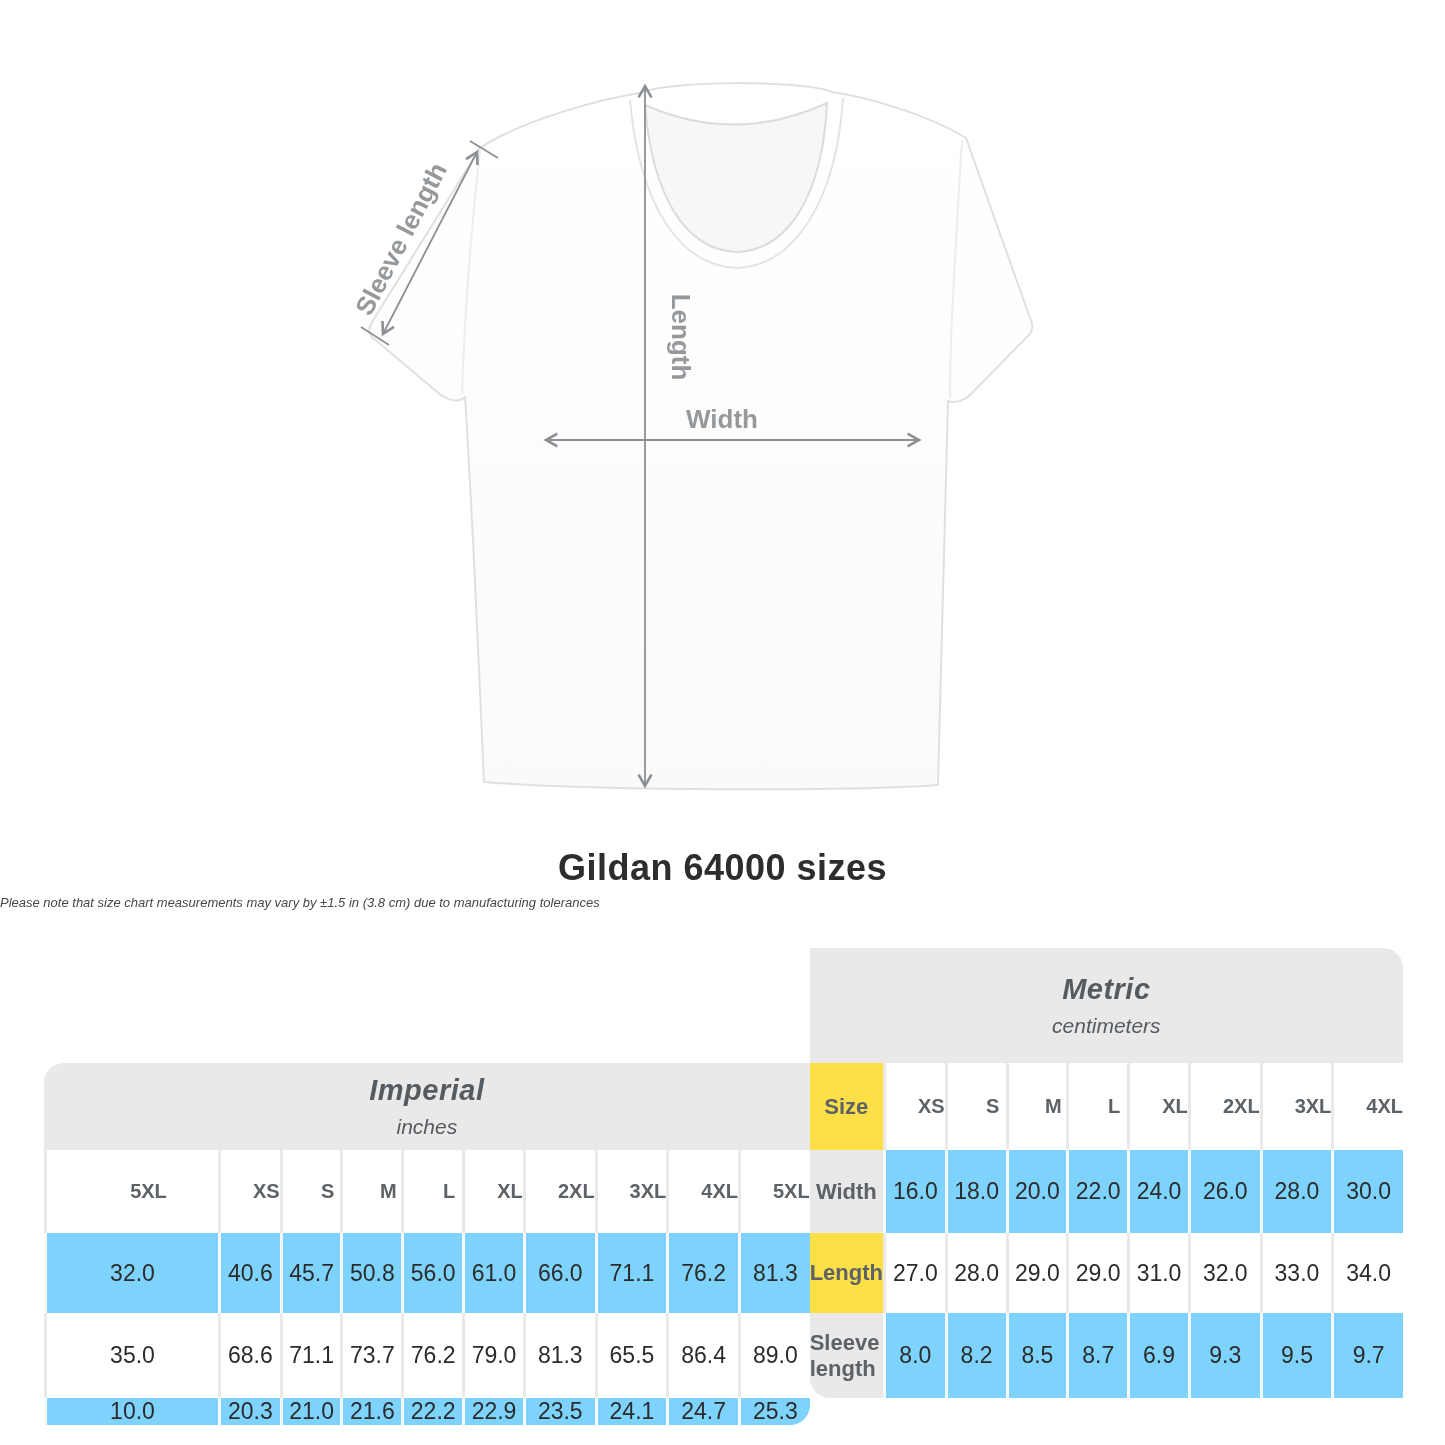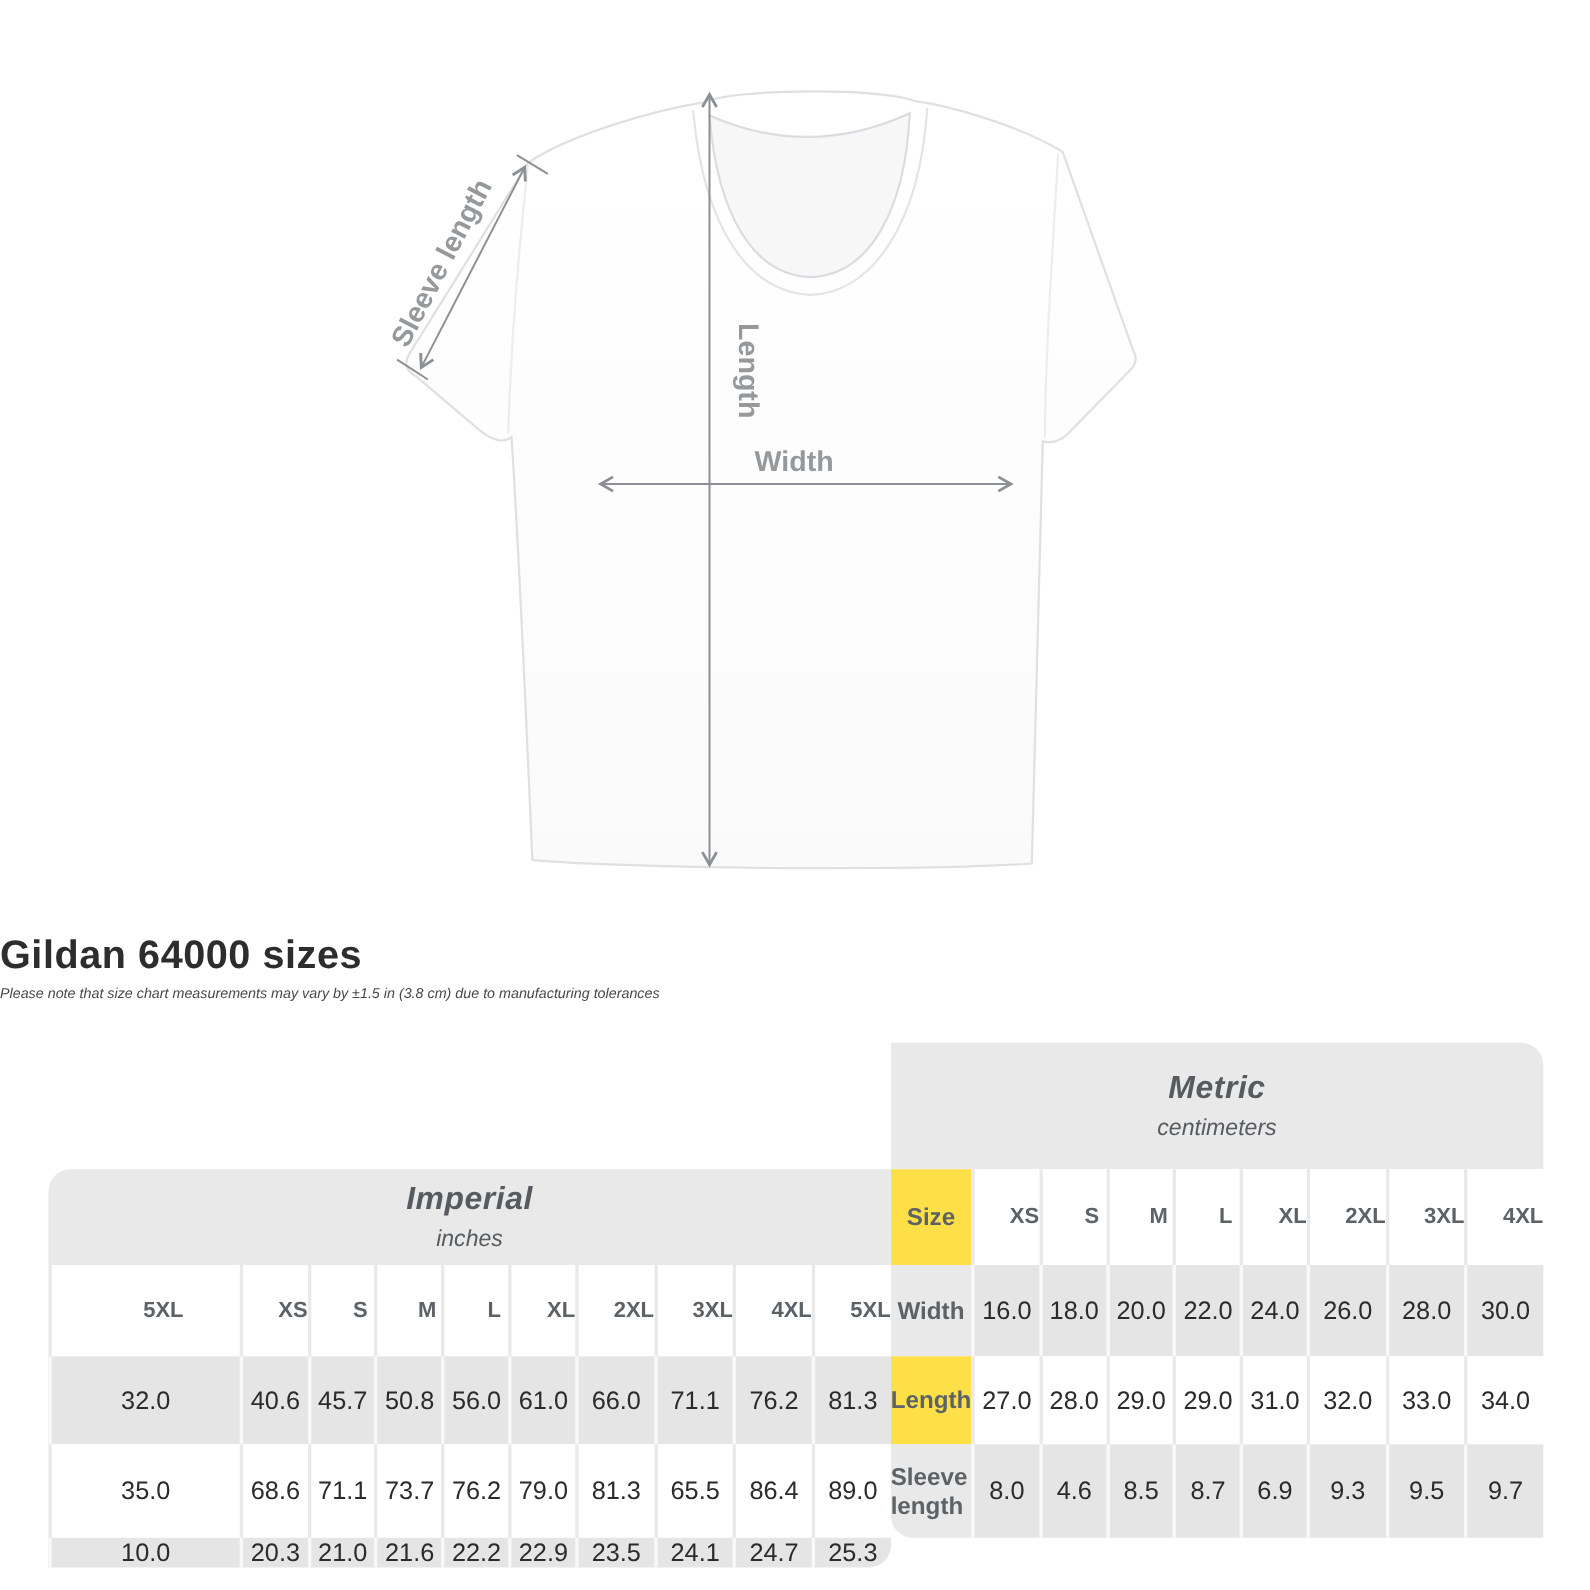--- a/index.html
+++ b/index.html
@@ -5,21 +5,21 @@
   html,body{margin:0;padding:0;}
   body{
     width:1445px;height:1445px;position:relative;background:#ffffff;
     font-family:"Liberation Sans","DejaVu Sans",sans-serif;
     -webkit-font-smoothing:antialiased;
   }
   
   .figure{position:absolute;left:0;top:0;width:1445px;height:845px;}
   
   .page-title{
-    position:absolute;top:847px;left:0;width:100%;
+    position:absolute;top:847px;left:0;width:100%;text-align:center;
     font-size:36px;font-weight:bold;color:#2d2d2d;letter-spacing:.5px;
   }
   .page-subtitle{
     position:absolute;top:895px;left:0;width:100%;text-align:left;
     font-size:13px;font-style:italic;color:#474747;
   }
   
   .sizetable{
     position:absolute;left:44px;top:948px;width:1359px;
     display:grid;
@@ -39,21 +39,21 @@
     font-weight:bold;font-size:22px;color:#5d6267;background:#fde047;
   }
   .rlabel.gray{background:#e9e9ea;}
   .rlabel.blc{border-bottom-left-radius:20px;}
   .cell{
     display:flex;align-items:center;justify-content:center;
     font-size:23px;color:#2b2b2b;background:#ffffff;
     border-left:3px solid #e9e9ea;
   }
   .cell.szhead{font-weight:bold;font-size:20px;color:#5d6267;padding-left:32px;}
-  .cell.gray{background:#e5e5e5;border-left-color:#f8f8f8;}
+  .cell.gray{background:#7dd3fc;border-left-color:#f8f8f8;}
   .sleeve-metric > .cell:last-child{border-bottom-right-radius:20px;}
   .listwrap{display:contents;}
 </style>
 </head>
 <body>
 
 <svg class="figure" viewBox="0 0 1445 845" xmlns="http://www.w3.org/2000/svg">
   <defs>
     <linearGradient id="teeGrad" x1="0" y1="0" x2="0" y2="1">
       <stop offset="0" stop-color="#ffffff"></stop>
@@ -125,15 +125,15 @@
 
   <div class="rlabel gray">Width</div>
   <div class="listwrap"><div class="cell gray">16.0</div><div class="cell gray">18.0</div><div class="cell gray">20.0</div><div class="cell gray">22.0</div><div class="cell gray">24.0</div><div class="cell gray">26.0</div><div class="cell gray">28.0</div><div class="cell gray">30.0</div><div class="cell gray">32.0</div></div>
   <div class="listwrap"><div class="cell gray">40.6</div><div class="cell gray">45.7</div><div class="cell gray">50.8</div><div class="cell gray">56.0</div><div class="cell gray">61.0</div><div class="cell gray">66.0</div><div class="cell gray">71.1</div><div class="cell gray">76.2</div><div class="cell gray">81.3</div></div>
 
   <div class="rlabel">Length</div>
   <div class="listwrap"><div class="cell">27.0</div><div class="cell">28.0</div><div class="cell">29.0</div><div class="cell">29.0</div><div class="cell">31.0</div><div class="cell">32.0</div><div class="cell">33.0</div><div class="cell">34.0</div><div class="cell">35.0</div></div>
   <div class="listwrap"><div class="cell">68.6</div><div class="cell">71.1</div><div class="cell">73.7</div><div class="cell">76.2</div><div class="cell">79.0</div><div class="cell">81.3</div><div class="cell">65.5</div><div class="cell">86.4</div><div class="cell">89.0</div></div>
 
   <div class="rlabel gray blc">Sleeve length</div>
-  <div class="listwrap"><div class="cell gray">8.0</div><div class="cell gray">4.6</div><div class="cell gray">8.5</div><div class="cell gray">8.7</div><div class="cell gray">6.9</div><div class="cell gray">9.3</div><div class="cell gray">9.5</div><div class="cell gray">9.7</div><div class="cell gray">10.0</div></div>
+  <div class="listwrap"><div class="cell gray">8.0</div><div class="cell gray">8.2</div><div class="cell gray">8.5</div><div class="cell gray">8.7</div><div class="cell gray">6.9</div><div class="cell gray">9.3</div><div class="cell gray">9.5</div><div class="cell gray">9.7</div><div class="cell gray">10.0</div></div>
   <div class="listwrap sleeve-metric"><div class="cell gray">20.3</div><div class="cell gray">21.0</div><div class="cell gray">21.6</div><div class="cell gray">22.2</div><div class="cell gray">22.9</div><div class="cell gray">23.5</div><div class="cell gray">24.1</div><div class="cell gray">24.7</div><div class="cell gray">25.3</div></div>
 </div>
 
 </body></html>

